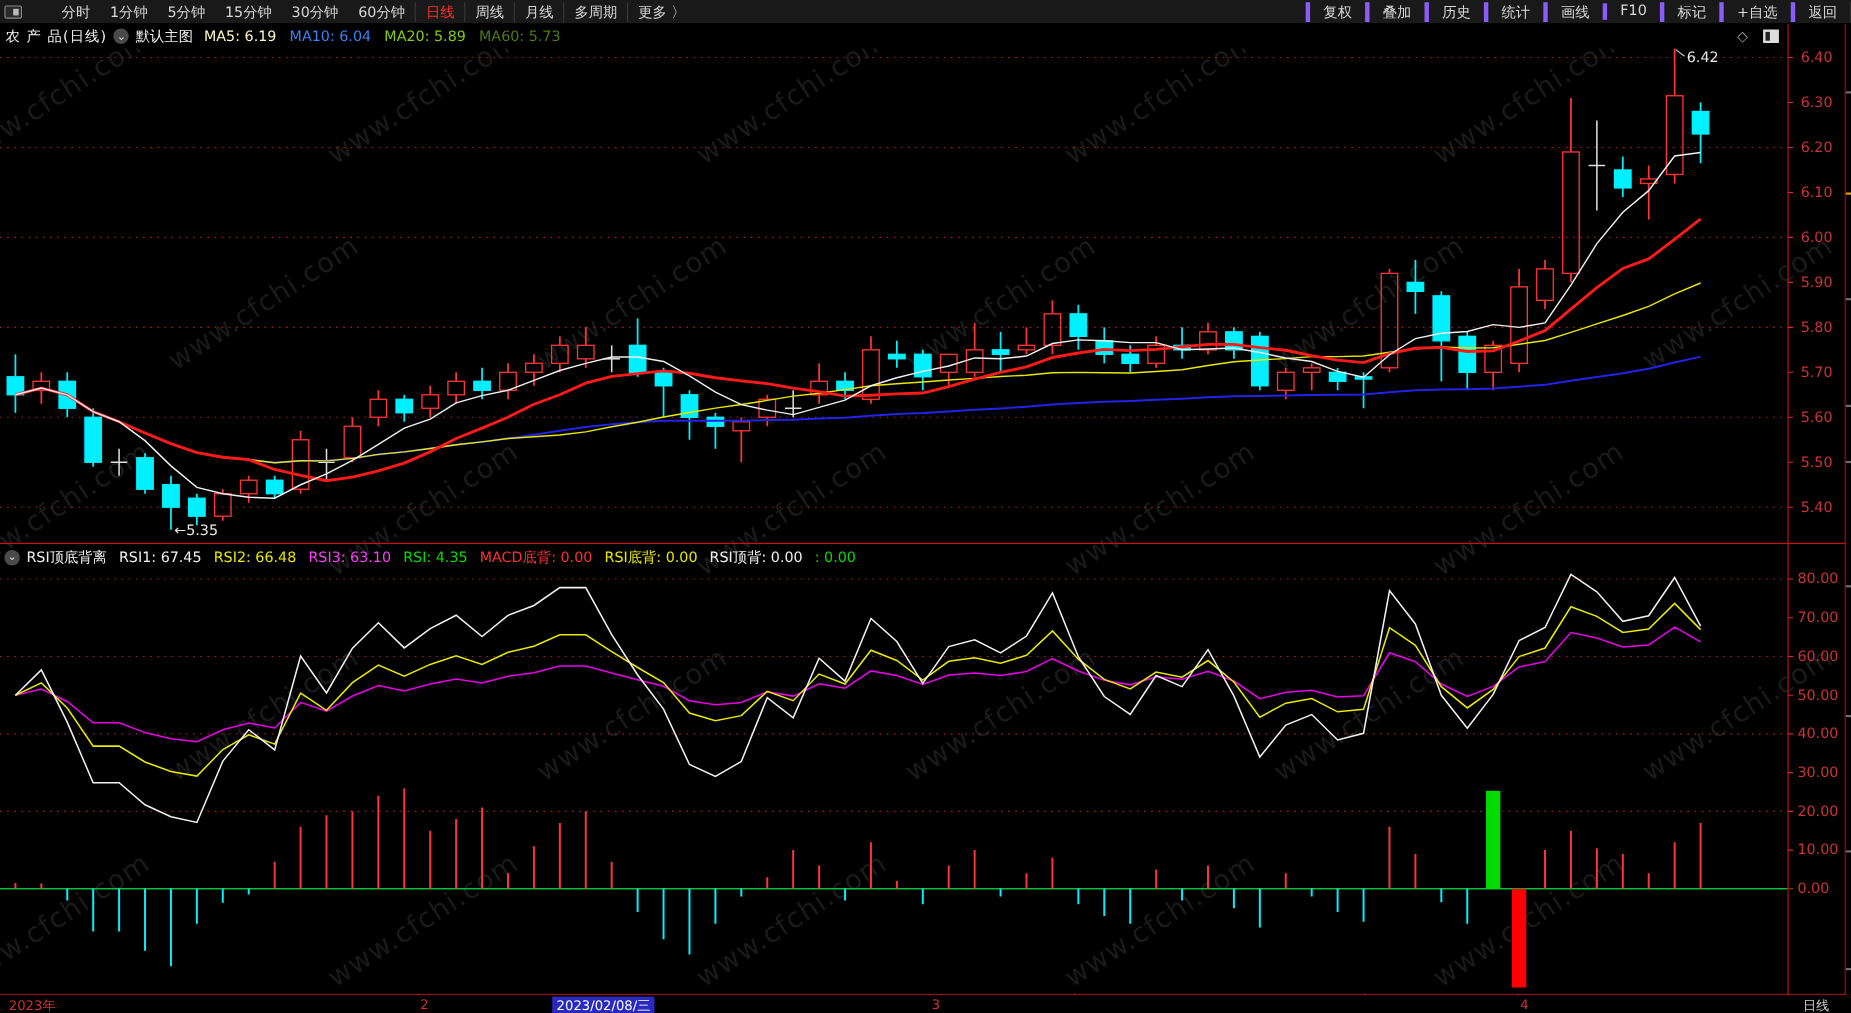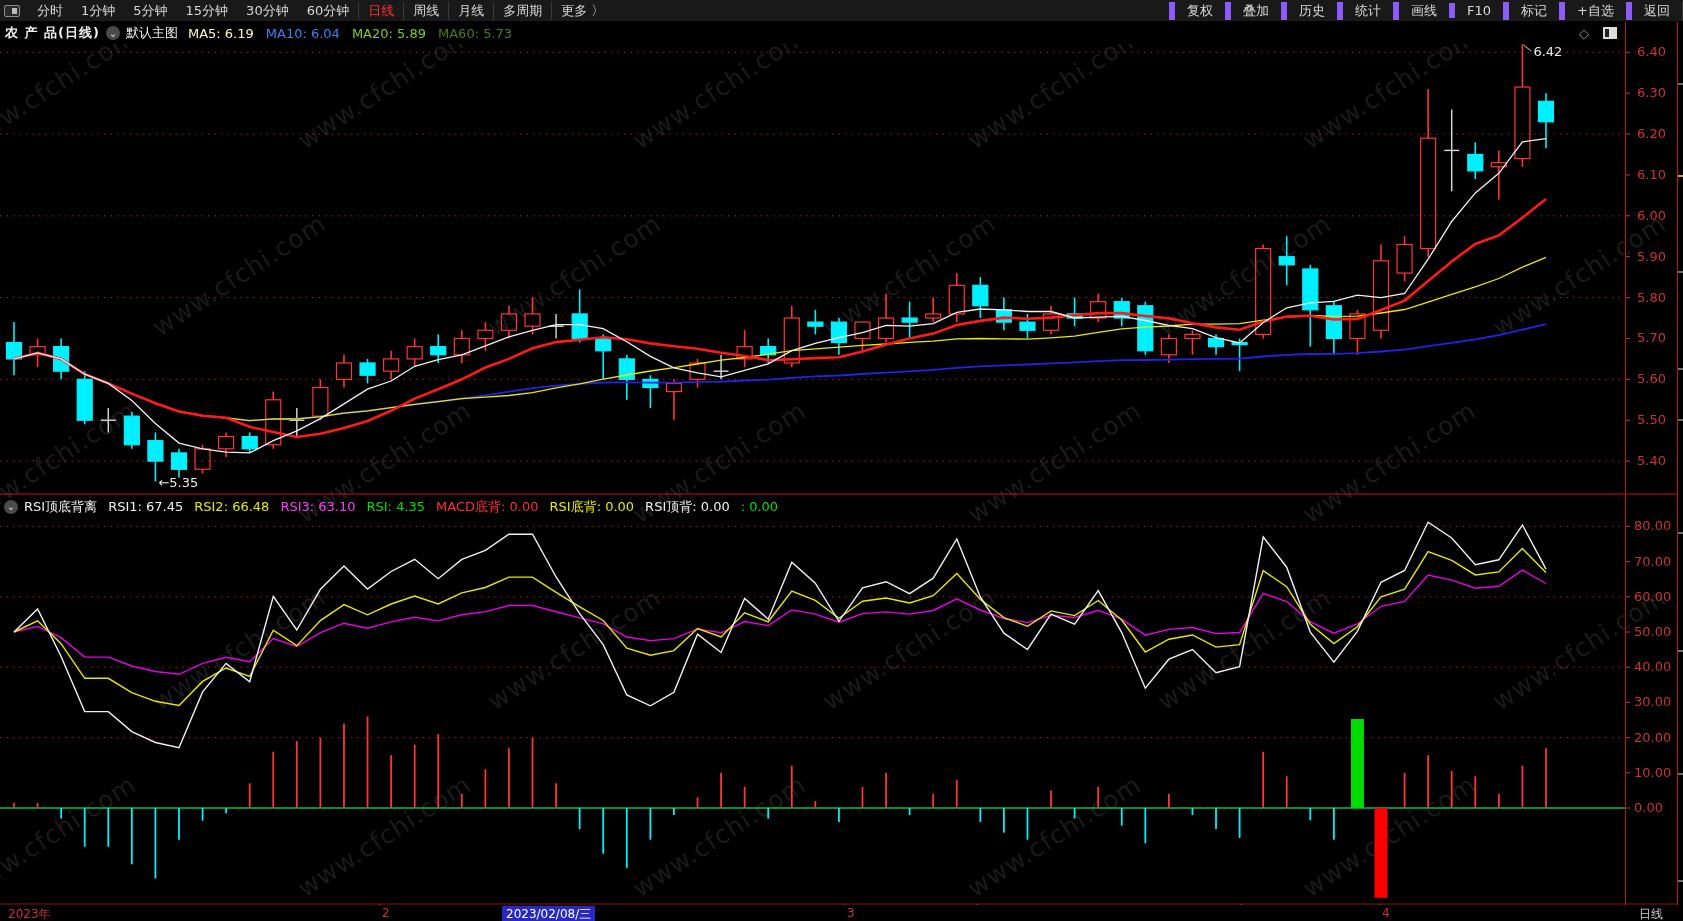--- a/index.html
+++ b/index.html
@@ -4,39 +4,39 @@
 <style>
   * { margin:0; padding:0; box-sizing:border-box; }
   html,body { background:#000; }
   body { font-family:"DejaVu Sans","Liberation Sans",sans-serif; }
   .screen { position:relative; width:1683px; height:921px; background:#000; overflow:hidden; }
 
   
   .toolbar {
     position:absolute; left:0; top:0; width:1683px; height:22px;
     background:#191919; border-bottom:1px solid #000;
-    display:flex; align-items:center; font-size:13px; color:#d8d8d8;
+    display:flex; align-items:center; font-size:13px; color:#d8d8d8;gap:19px;
   }
   .app-icon { width:16px; height:12px; border:1px solid #8a8a8a; border-radius:2px;
     margin:0 8px 0 4px; position:relative; background:#2a2a2a; }
   .app-icon::after { content:""; position:absolute; right:2px; top:2px; width:5px; height:6px; background:#bbb; }
   .tb-left { display:flex; align-items:center; }
   .tb-left .tbi { padding:0 9px; cursor:default; white-space:nowrap; }
   .tb-left .tbi.sep { border-left:1px solid #3a3a3a; }
   .tb-left .tbi.active { color:#ff2e2e; }
   .tb-right { margin-left:auto; display:flex; align-items:center; }
-  .tb-right .tbi { padding:0 12px; border-left:6px solid #8b5cf6; white-space:nowrap; }
+  .tb-right .tbi { padding:0 12px; border-left:4px solid #8b5cf6; white-space:nowrap; }
   .tb-right .tbi:last-child { border-right:1px solid #3a3a3a; }
 
   
   .hdr {
     position:absolute; left:0; top:22px; width:1683px; height:22px; background:#000;
     display:flex; align-items:center; font-size:13px; color:#efefef;
   }
-  .hdr .stock { margin-left:5px; font-weight:bold; letter-spacing:1px; }
+  .hdr .stock { margin-left:5px; font-weight:normal; letter-spacing:1px; }
   .circle-icon { display:inline-flex; width:14px; height:14px; border-radius:50%;
     background:#4a4a4a; color:#ddd; font-size:10px; line-height:13px;
     justify-content:center; align-items:center; margin:0 6px; }
   .hdr .overlay { margin-right:10px; }
   .hdr .ma-lbl { margin-right:12px; }
   .hdr-right { margin-left:auto; display:flex; align-items:center; margin-right:66px; }
   .diamond { color:#9a9a9a; font-size:13px; margin-right:14px; }
   .split-icon { width:14px; height:12px; border:1px solid #ddd; background:#ddd; position:relative; }
   .split-icon::after { content:""; position:absolute; left:1px; top:1px; width:4px; height:8px; background:#222; }
 

